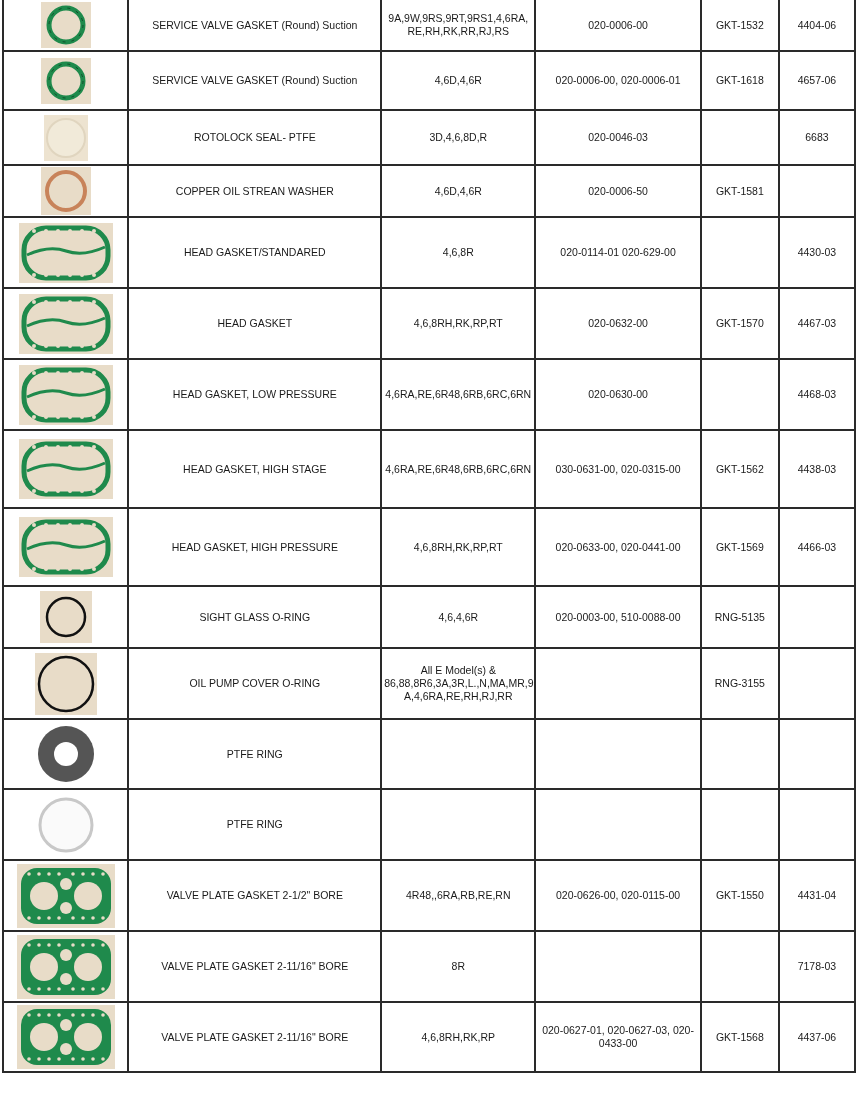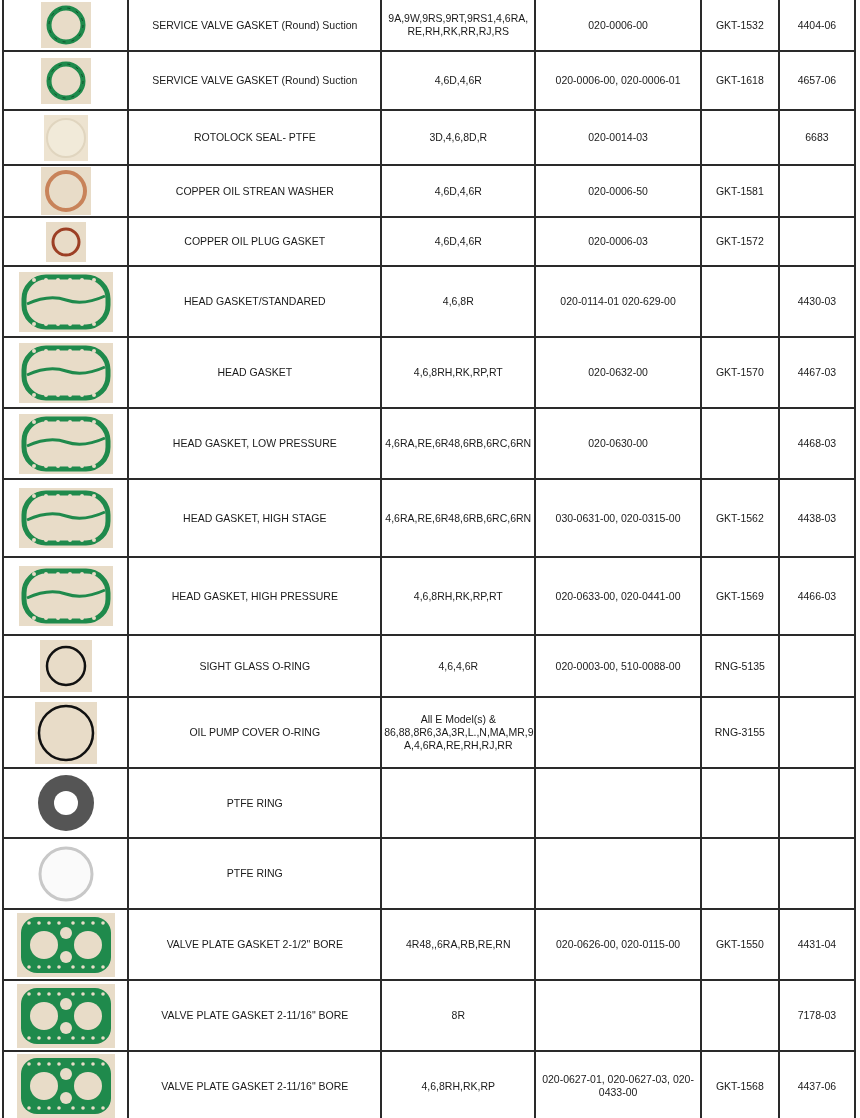--- a/index.html
+++ b/index.html
@@ -53,44 +53,33 @@
         <td>GKT-1618</td>
         <td>4657-06</td>
       </tr>
       <tr style="height: 55px;">
         <td><span class="thumb"><svg width="44" height="46" viewBox="0 0 44 46">
               <rect width="44" height="46" fill="#ede3d0"></rect>
               <circle cx="22" cy="23" r="19" fill="#f1ead9" stroke="#e0d5bf" stroke-width="2"></circle>
             </svg></span></td>
         <td>ROTOLOCK SEAL- PTFE</td>
         <td>3D,4,6,8D,R</td>
-        <td class="">020-0014-03</td>
+        <td class="">020-0046-03</td>
         <td></td>
         <td>6683</td>
       </tr>
       <tr style="height: 52px;">
         <td><span class="thumb"><svg width="50" height="48" viewBox="0 0 50 48">
               <rect width="50" height="48" fill="#e8dcc8"></rect>
               <circle cx="25" cy="24" r="19" fill="none" stroke="#c8835a" stroke-width="4"></circle>
             </svg></span></td>
         <td>COPPER OIL STREAN WASHER</td>
         <td>4,6D,4,6R</td>
         <td class="">020-0006-50</td>
         <td>GKT-1581</td>
-        <td></td>
-      </tr>
-      <tr style="height: 49px;">
-        <td><span class="thumb"><svg width="40" height="40" viewBox="0 0 40 40">
-              <rect width="40" height="40" fill="#e8dcc8"></rect>
-              <circle cx="20" cy="20" r="13" fill="none" stroke="#9c3f25" stroke-width="3"></circle>
-            </svg></span></td>
-        <td>COPPER OIL PLUG GASKET</td>
-        <td>4,6D,4,6R</td>
-        <td class="">020-0006-03</td>
-        <td>GKT-1572</td>
         <td></td>
       </tr>
       <tr style="height: 71px; border-radius: 17px;">
         <td><span class="thumb"><svg width="94" height="60" viewBox="0 0 94 60">
               <rect width="94" height="60" fill="#e8dcc8"></rect>
               <rect x="5" y="5" width="84" height="50" rx="22" fill="none" stroke="#1f8a4c" stroke-width="5"></rect>
               <path d="M8 32 Q30 22 47 28 Q64 34 86 24" fill="none" stroke="#1f8a4c" stroke-width="3"></path>
               <circle cx="15" cy="8" r="2" fill="#e8dcc8"></circle>
               <circle cx="15" cy="52" r="2" fill="#e8dcc8"></circle>
               <circle cx="27" cy="8" r="2" fill="#e8dcc8"></circle>

